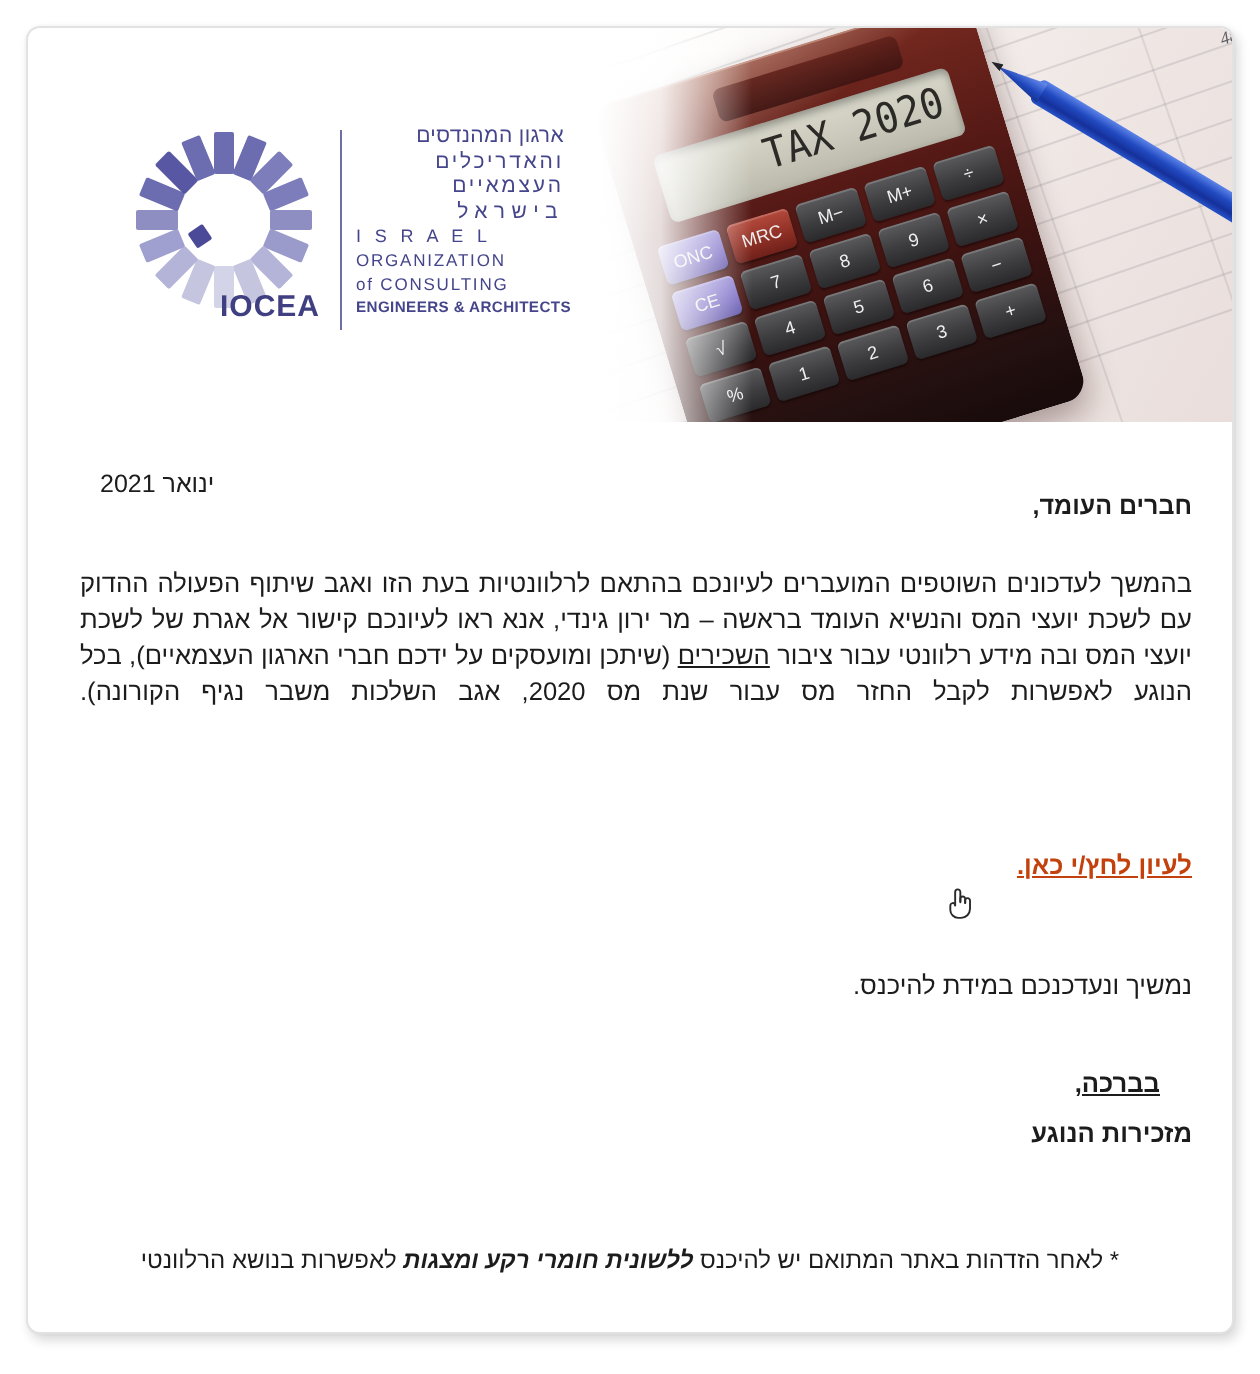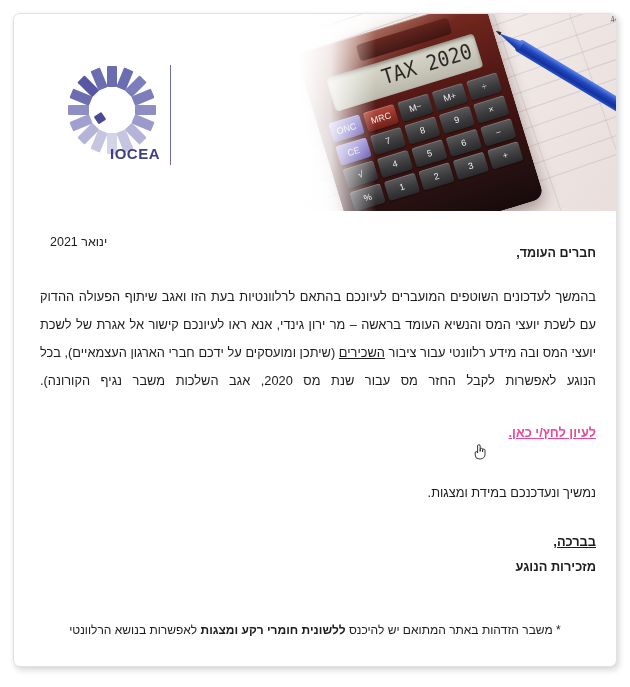--- a/index.html
+++ b/index.html
@@ -279,73 +279,73 @@
     top: 35px;
     font-size: 12.5px;
     font-weight: bold;
   }
   .para {
     position: absolute;
     right: 20px;
     top: 72px;
     width: 556px;
     font-size: 12.8px;
-    line-height: 28px;
+    line-height: 18px;
     text-align: justify;
     text-align-last: justify;
   }
   .para .u { text-decoration: underline; }
   .link-line {
     position: absolute;
     right: 20px;
     top: 214px;
     font-size: 12.8px;
     font-weight: bold;
   }
   .link-line a {
-    color: #ec4899;
+    color: #c2410c;
     text-decoration: underline;
   }
   .cursor-icon {
     position: absolute;
     right: 127px;
     top: 231px;
     width: 18px;
     height: 19px;
   }
   .follow-up {
     position: absolute;
     right: 20px;
     top: 274px;
     font-size: 12.8px;
   }
   .sign1 {
     position: absolute;
-    right: 20px;
+    right: 36px;
     top: 323px;
     font-size: 12.8px;
     font-weight: bold;
     text-decoration: underline;
   }
   .sign2 {
     position: absolute;
     right: 20px;
     top: 348px;
     font-size: 12.8px;
     font-weight: bold;
   }
   .footnote {
     position: absolute;
     right: 20px;
     left: 20px;
     top: 412px;
     font-size: 12px;
     text-align: center;
   }
-  .footnote b { font-weight: bold; }
+  .footnote b { font-weight: bold; font-style: italic; }
 </style>
 </head>
 <body>
 
 <div class="page">
   <div class="card">
 
     <div class="banner">
 
       <div class="photo">
@@ -462,20 +462,30 @@
             <g transform="rotate(337.5)">
                 <rect x="-5" y="-44" width="10" height="21" rx="1" fill="#6c6cb0"></rect>
               </g>
             <g transform="rotate(236)">
                 <rect x="-4.5" y="-19" width="9" height="9" rx="1" fill="#4a4a98"></rect>
               </g>
           </g>
         </svg>
         <div class="logo-iocea">IOCEA</div>
         <div class="logo-divider"></div>
+        <div class="logo-text">
+          <div class="he">ארגון המהנדסים</div>
+          <div class="he sp1">והאדריכלים</div>
+          <div class="he sp1">העצמאיים</div>
+          <div class="he sp2">בישראל</div>
+          <div class="en">I S R A E L</div>
+          <div class="en small">ORGANIZATION</div>
+          <div class="en small">of CONSULTING</div>
+          <div class="en tiny">ENGINEERS &amp; ARCHITECTS</div>
+        </div>
       </div>
     </div>
 
     <div class="content">
 
       <div class="date-row">ינואר 2021</div>
 
       <div class="greeting">חברים העומד,</div>
 
       <div class="para"><span>בהמשך לעדכונים השוטפים המועברים לעיונכם בהתאם לרלוונטיות בעת הזו ואגב שיתוף הפעולה ההדוק עם לשכת יועצי המס והנשיא העומד בראשה – מר ירון גינדי, אנא ראו לעיונכם קישור אל אגרת של לשכת יועצי המס ובה מידע רלוונטי עבור ציבור </span><span class="u">השכירים</span><span> (שיתכן ומועסקים על ידכם חברי הארגון העצמאיים), בכל הנוגע לאפשרות לקבל החזר מס עבור שנת מס 2020, אגב השלכות משבר נגיף הקורונה).</span></div>
@@ -485,22 +495,22 @@
       </div>
 
       <svg class="cursor-icon" viewBox="0 0 20 22">
         <g fill="none" stroke="#2a2a2a" stroke-width="1.1" stroke-linejoin="round" stroke-linecap="round">
           <path d="M7.2 12.4 L7.2 4.6 a1.5 1.5 0 0 1 3 0 L10.2 10.2"></path>
           <path d="M10.2 10.6 L10.2 8.6 a1.4 1.4 0 0 1 2.8 0 L13 11"></path>
           <path d="M13 11 L13 9.6 a1.4 1.4 0 0 1 2.8 0 L15.8 14.4 a5.2 5.2 0 0 1 -5.2 5.2 L9 19.6 a4.6 4.6 0 0 1 -4.6 -4.6 L4.4 12.6 a1.4 1.4 0 0 1 2.8 -0.3"></path>
         </g>
       </svg>
 
-      <div class="follow-up">נמשיך ונעדכנכם במידת ומצגות.</div>
+      <div class="follow-up">נמשיך ונעדכנכם במידת להיכנס.</div>
 
       <div class="sign1">בברכה,</div>
       <div class="sign2">מזכירות הנוגע</div>
 
-      <div class="footnote"><span>* משבר הזדהות באתר המתואם יש להיכנס </span><b>ללשונית חומרי רקע ומצגות</b><span> לאפשרות בנושא הרלוונטי</span></div>
+      <div class="footnote"><span>* לאחר הזדהות באתר המתואם יש להיכנס </span><b>ללשונית חומרי רקע ומצגות</b><span> לאפשרות בנושא הרלוונטי</span></div>
 
     </div>
   </div>
 </div>
 
 </body></html>

